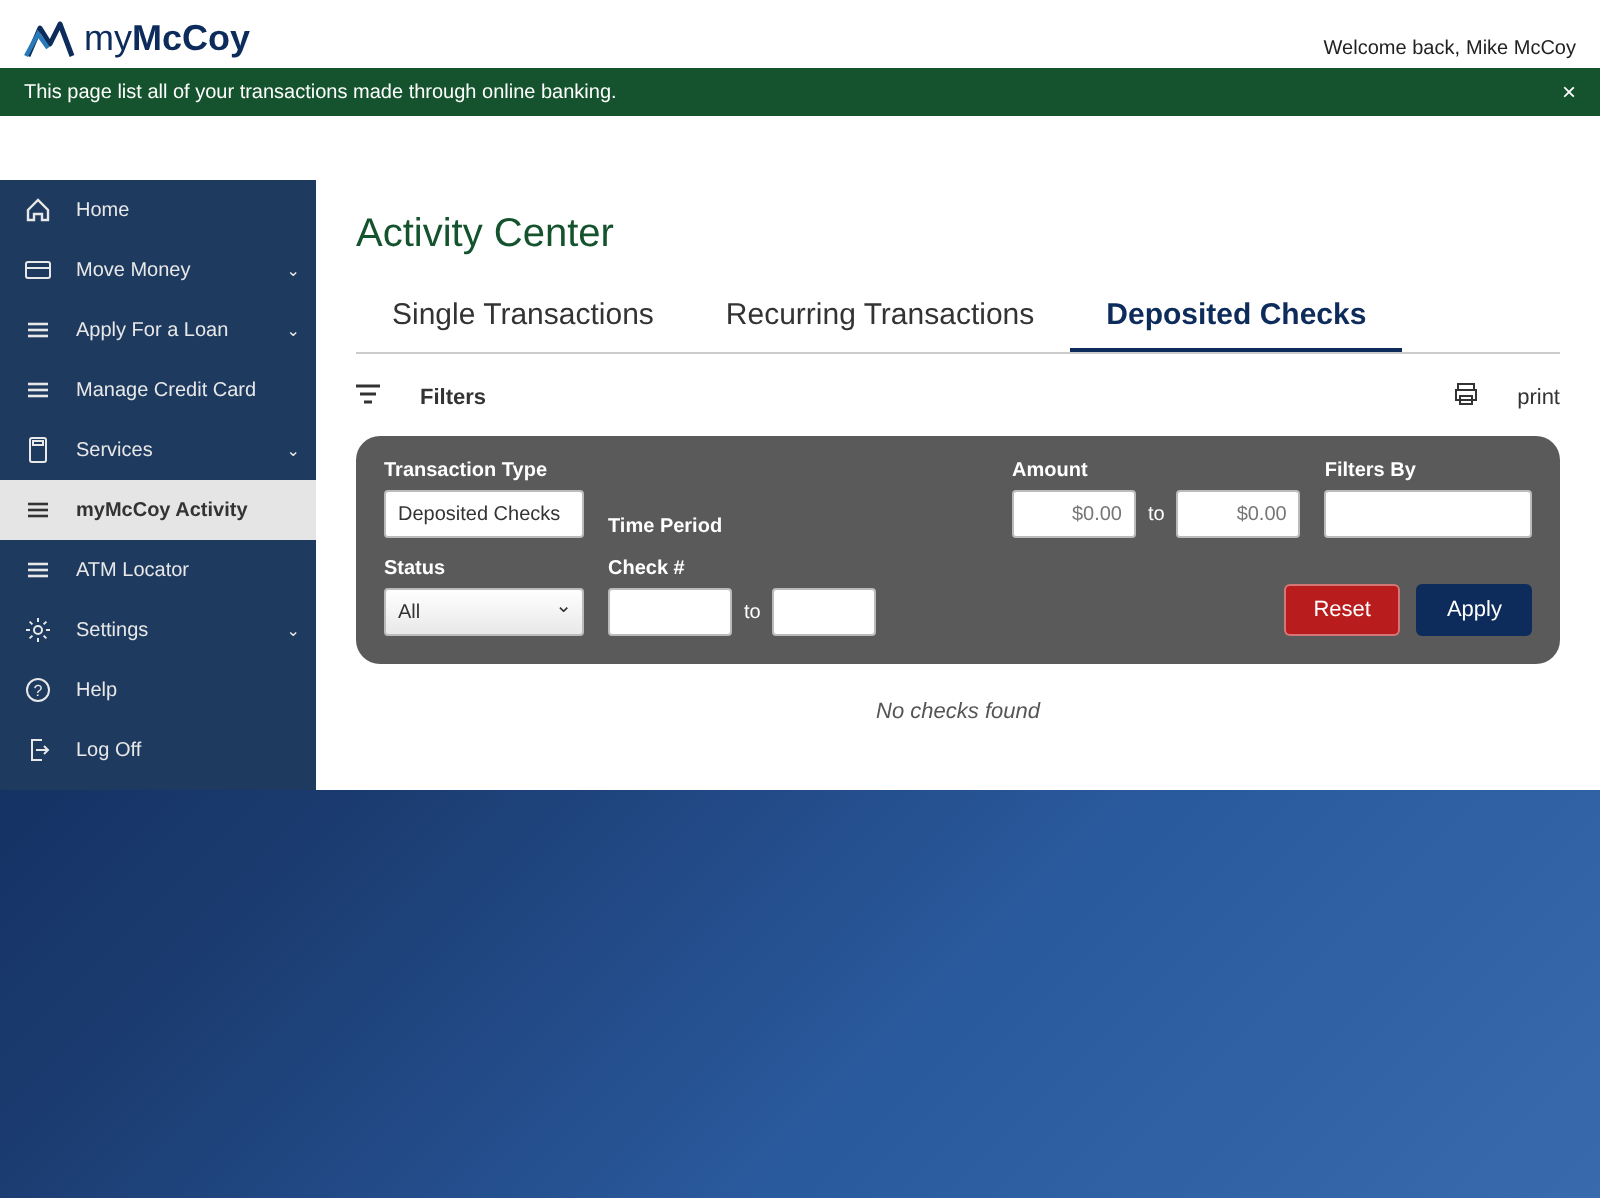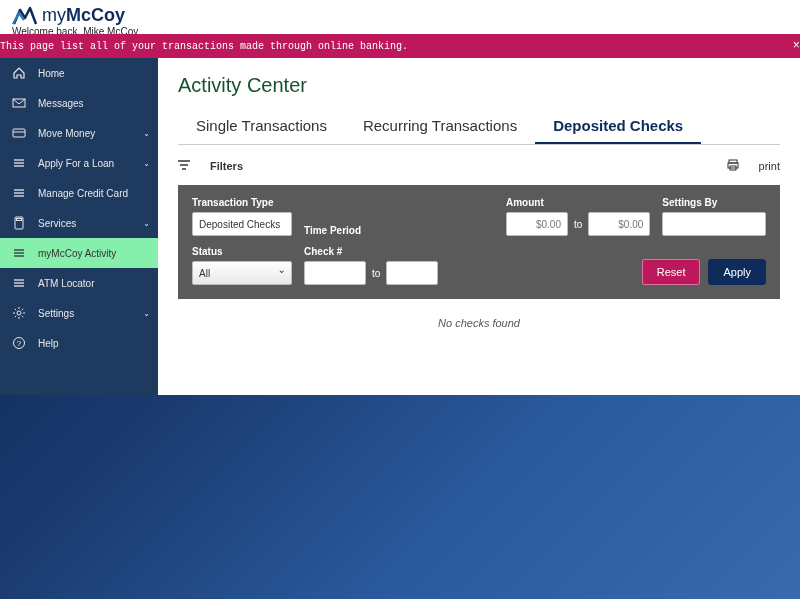--- a/index.html
+++ b/index.html
@@ -1,54 +1,54 @@
 <!DOCTYPE html>
 <html><head>
 <meta charset="utf-8">
 <style>
 * { box-sizing: border-box; margin: 0; padding: 0; }
 body { font-family: Arial, sans-serif; background: linear-gradient(135deg, #0a1f4d 0%, #1a3a6e 40%, #2a5a9e 70%, #3a6aae 100%); width: 800px; height: 599px; overflow: hidden; }
 .app-shell { background: #fff; height: 395px; display: flex; flex-direction: column; }
-.topbar { display: flex; align-items: flex-start; justify-content: space-between; padding: 4px 12px; height: 34px; flex-direction: column; }
+.topbar { display: flex; align-items: flex-end; justify-content: space-between; padding: 4px 12px; height: 34px; }
 .logo { display: flex; align-items: center; gap: 4px; }
 .logo-mark svg { display: block; }
 .logo-text { font-size: 18px; font-weight: 500; color: #0d2b5b; }
 .logo-text .bold { font-weight: 700; }
 .welcome { font-size: 10px; color: #222; }
 .welcome .name { font-weight: 400; display: inline-block; margin-left: 3px; }
-.banner { background: #be185d; color: #fff; display: flex; justify-content: space-between; align-items: center; padding: 0 0; height: 24px; font-size: 10px; font-family: Liberation Mono, monospace; }
+.banner { background: #14532d; color: #fff; display: flex; justify-content: space-between; align-items: center; padding: 0 12px; height: 24px; font-size: 10px; }
 .banner-close { cursor: pointer; font-size: 12px; }
-.body { display: flex; flex: 1; min-height: 0; }
+.body { display: flex; flex: 1; min-height: 0; margin-top: 32px; }
 .sidebar { background: #1e3a5f; width: 158px; display: flex; flex-direction: column; }
 .nav-item { display: flex; align-items: center; padding: 0 10px; height: 30px; color: #e8e8e8; font-size: 10px; cursor: pointer; position: relative; }
-.nav-item.active { background: #86efac; color: #333; }
+.nav-item.active { background: #e5e5e5; color: #333; font-weight: bold; }
 .nav-item .icon { width: 18px; display: flex; justify-content: center; margin-right: 10px; }
 .nav-item .chev { position: absolute; right: 8px; font-size: 8px; }
 .main { flex: 1; background: #fff; padding: 16px 20px; overflow: auto; }
 .page-title { font-size: 20px; font-weight: 400; color: #14532d; margin-bottom: 12px; }
 .tabs { display: flex; border-bottom: 1px solid #ccc; margin-bottom: 14px; }
 .tab { padding: 8px 18px; font-size: 15px; color: #333; cursor: pointer; border-bottom: 2px solid transparent; }
 .tab.active { color: #0d2b5b; border-bottom: 2px solid #0d2b5b; font-weight: 600; }
 .toolbar { display: flex; justify-content: space-between; align-items: center; font-size: 11px; margin-bottom: 12px; }
 .toolbar-item { display: flex; align-items: center; gap: 20px; cursor: pointer; color: #333; }
-.filter-panel { background: #5a5a5a; padding: 12px 14px 14px; color: #fff; font-size: 10px; }
+.filter-panel { background: #5a5a5a; padding: 12px 14px 14px; color: #fff; font-size: 10px; border-radius: 12px; }
 .row { display: flex; gap: 12px; align-items: flex-end; margin-bottom: 10px; }
 .row:last-child { margin-bottom: 0; }
 .field { display: flex; flex-direction: column; gap: 4px; }
 .field label { font-weight: 600; font-size: 10px; }
 .ctrl { height: 24px; background: #fff; border: 1px solid #bbb; border-radius: 2px; padding: 0 6px; font-size: 10px; color: #333; }
 input.ctrl { outline: none; }
 select.ctrl { appearance: none; background-image: linear-gradient(#fff,#e8e8e8); padding-right: 18px; background-repeat: no-repeat; position: relative; }
 .select-wrap { position: relative; display: inline-block; }
 .select-wrap::after { content: "⌄"; position: absolute; right: 6px; top: 3px; font-size: 10px; color: #333; pointer-events: none; }
 .amount-input { text-align: right; color: #999; }
 .to-label { font-size: 10px; color: #fff; padding-bottom: 5px; }
 .actions { margin-left: auto; display: flex; gap: 8px; }
 .btn { height: 26px; padding: 0 14px; font-size: 11px; border-radius: 3px; cursor: pointer; border: 1px solid rgba(255,255,255,0.4); }
-.btn-reset { background: #be185d; color: #fff; }
+.btn-reset { background: #b91c1c; color: #fff; }
 .btn-apply { background: #0d2b5b; color: #fff; border-color: #0d2b5b; }
 .empty { text-align: center; font-size: 11px; font-style: italic; color: #555; padding: 18px 0; }
 </style>
 </head>
 <body>
 
 <div class="app-shell">
   <div class="topbar">
     <div class="logo">
       <span class="logo-mark">
@@ -75,29 +75,20 @@
           <span class="icon">
             <svg width="14" height="14" viewBox="0 0 14 14">
               <path d="M2 7 L7 2 L12 7 L12 12 L9 12 L9 9 L5 9 L5 12 L2 12 Z" stroke="currentColor" fill="none" stroke-width="1.2"></path>
             </svg>
           </span>
           <span>Home</span>
         </div>
         <div class="nav-item">
           <span class="icon">
             <svg width="14" height="14" viewBox="0 0 14 14">
-              <rect x="1" y="3" width="12" height="8" stroke="currentColor" fill="none"></rect>
-              <path d="M1 3 L7 8 L13 3" stroke="currentColor" fill="none"></path>
-            </svg>
-          </span>
-          <span>Messages</span>
-        </div>
-        <div class="nav-item">
-          <span class="icon">
-            <svg width="14" height="14" viewBox="0 0 14 14">
               <rect x="1" y="3" width="12" height="8" rx="1" stroke="currentColor" fill="none"></rect>
               <line x1="1" y1="6" x2="13" y2="6" stroke="currentColor"></line>
             </svg>
           </span>
           <span>Move Money</span>
           <span class="chev">⌄</span>
         </div>
         <div class="nav-item">
           <span class="icon">
             <svg width="14" height="14" viewBox="0 0 14 14">
@@ -160,20 +151,29 @@
           <span class="chev">⌄</span>
         </div>
         <div class="nav-item">
           <span class="icon">
             <svg width="14" height="14" viewBox="0 0 14 14">
               <circle cx="7" cy="7" r="5.5" stroke="currentColor" fill="none"></circle>
               <text x="7" y="10" font-size="8" text-anchor="middle" fill="currentColor">?</text>
             </svg>
           </span>
           <span>Help</span>
+        </div>
+        <div class="nav-item">
+          <span class="icon">
+            <svg width="14" height="14" viewBox="0 0 14 14">
+              <path d="M9 2 L4 2 L4 12 L9 12" stroke="currentColor" fill="none"></path>
+              <path d="M6 7 L12 7 M10 5 L12 7 L10 9" stroke="currentColor" fill="none"></path>
+            </svg>
+          </span>
+          <span>Log Off</span>
         </div>
       </div>
 
     <div class="main">
       <h1 class="page-title">Activity Center</h1>
 
       <div class="tabs" id="tabs">
           <div class="tab">Single Transactions</div>
           <div class="tab">Recurring Transactions</div>
           <div class="tab active">Deposited Checks</div>
@@ -209,21 +209,21 @@
           </div>
           <div class="field">
             <label>Amount</label>
             <div style="display:flex;align-items:center;gap:6px">
               <input class="ctrl amount-input" style="width: 62px;" placeholder="$0.00">
               <span class="to-label" style="padding-bottom:0">to</span>
               <input class="ctrl amount-input" style="width: 62px;" placeholder="$0.00">
             </div>
           </div>
           <div class="field" style="flex:1">
-            <label>Settings By</label>
+            <label>Filters By</label>
             <input class="ctrl" style="width: 100%;" value="">
           </div>
         </div>
         <div class="row">
           <div class="field" style="width:100px">
             <label>Status</label>
             <span class="select-wrap" style="width:100%"><select class="ctrl" style="width:100%"><option>All</option></select></span>
           </div>
           <div class="field">
             <label>Check #</label>

